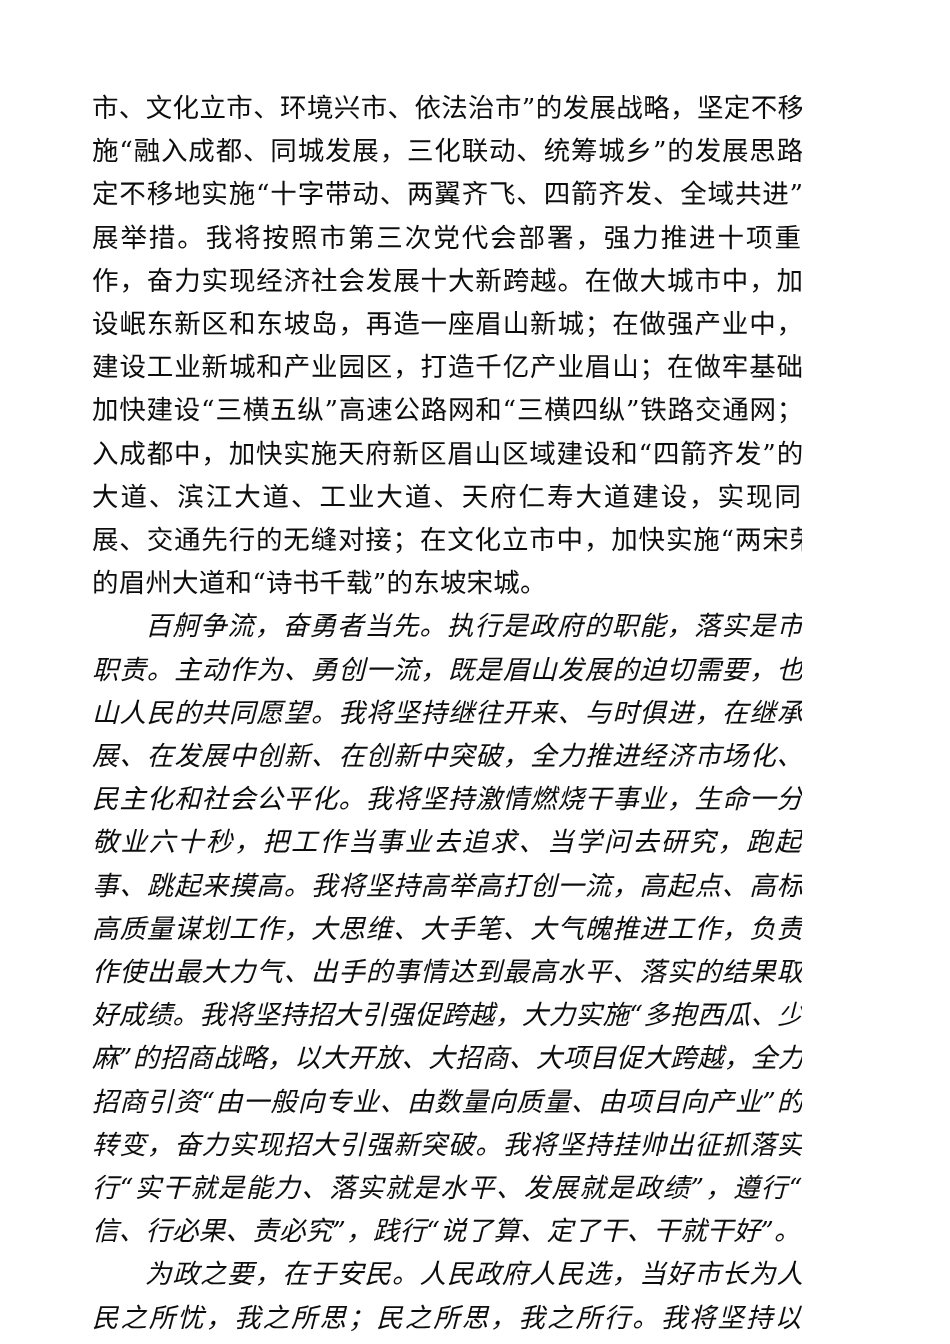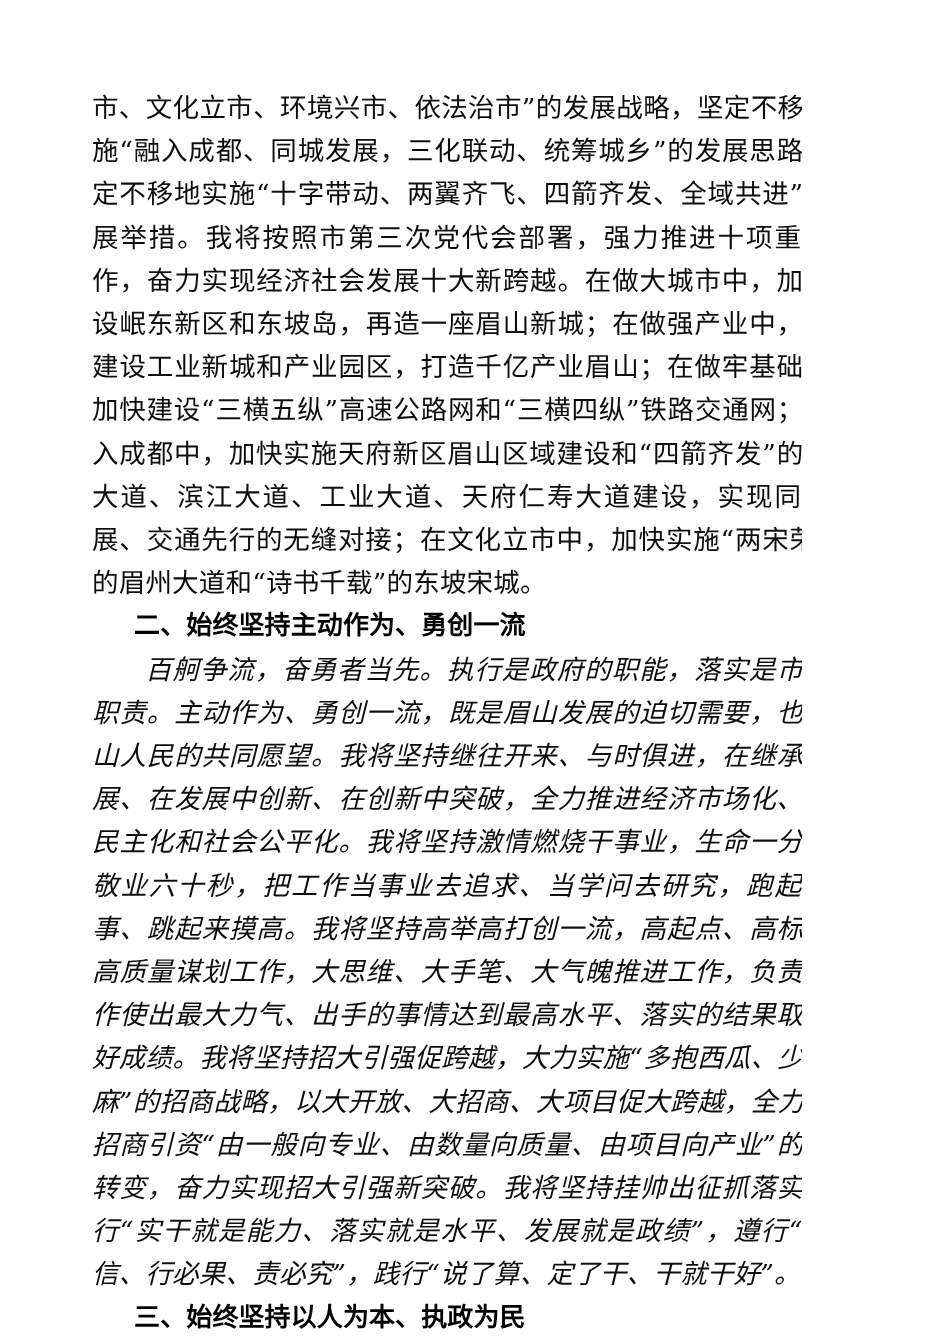--- a/index.html
+++ b/index.html
@@ -69,22 +69,20 @@
   }
 </style>
 </head>
 <body>
 
 <div class="page">
   <div class="page-body">
 
     <p class="para noindent">市、文化立市、环境兴市、依法治市”的发展战略，坚定不移地实施“融入成都、同城发展，三化联动、统筹城乡”的发展思路，坚定不移地实施“十字带动、两翼齐飞、四箭齐发、全域共进”的发展举措。我将按照市第三次党代会部署，强力推进十项重点工作，奋力实现经济社会发展十大新跨越。在做大城市中，加快建设岷东新区和东坡岛，再造一座眉山新城；在做强产业中，加快建设工业新城和产业园区，打造千亿产业眉山；在做牢基础中，加快建设“三横五纵”高速公路网和“三横四纵”铁路交通网；在融入成都中，加快实施天府新区眉山区域建设和“四箭齐发”的岷东大道、滨江大道、工业大道、天府仁寿大道建设，实现同城发展、交通先行的无缝对接；在文化立市中，加快实施“两宋荣光”的眉州大道和“诗书千载”的东坡宋城。</p>
 
-    <h2 class="heading">二、始终坚持主动作为、勇创一流</h2>
 
     <p class="para indent">百舸争流，奋勇者当先。执行是政府的职能，落实是市长的职责。主动作为、勇创一流，既是眉山发展的迫切需要，也是眉山人民的共同愿望。我将坚持继往开来、与时俱进，在继承中发展、在发展中创新、在创新中突破，全力推进经济市场化、管理民主化和社会公平化。我将坚持激情燃烧干事业，生命一分钟、敬业六十秒，把工作当事业去追求、当学问去研究，跑起来干事、跳起来摸高。我将坚持高举高打创一流，高起点、高标准、高质量谋划工作，大思维、大手笔、大气魄推进工作，负责的工作使出最大力气、出手的事情达到最高水平、落实的结果取得最好成绩。我将坚持招大引强促跨越，大力实施“多抱西瓜、少捡芝麻”的招商战略，以大开放、大招商、大项目促大跨越，全力推进招商引资“由一般向专业、由数量向质量、由项目向产业”的三大转变，奋力实现招大引强新突破。我将坚持挂帅出征抓落实，奉行“实干就是能力、落实就是水平、发展就是政绩”，遵行“言必信、行必果、责必究”，践行“说了算、定了干、干就干好”。</p>
 
-    <h2 class="heading">三、始终坚持以人为本、执政为民</h2>
 
     <p class="para indent">为政之要，在于安民。人民政府人民选，当好市长为人民。民之所忧，我之所思；民之所思，我之所行。我将坚持以民为“根”，情为民所系。牢记“根基在人民、血脉在人民、力量在人民”，饱含对群众的无限深情，心中装着群众、凡事想着群众、工作依靠群众、一切为了群众。我将坚持以民为“本”，利为民所谋。牢记“人民政府，权力来自人民，是人民的政府”，抓工作做决策，把群众呼声作为第一信号，把群众需要作为第一选择，把群众满</p>
 
   </div>
 </div>
 
 </body></html>

